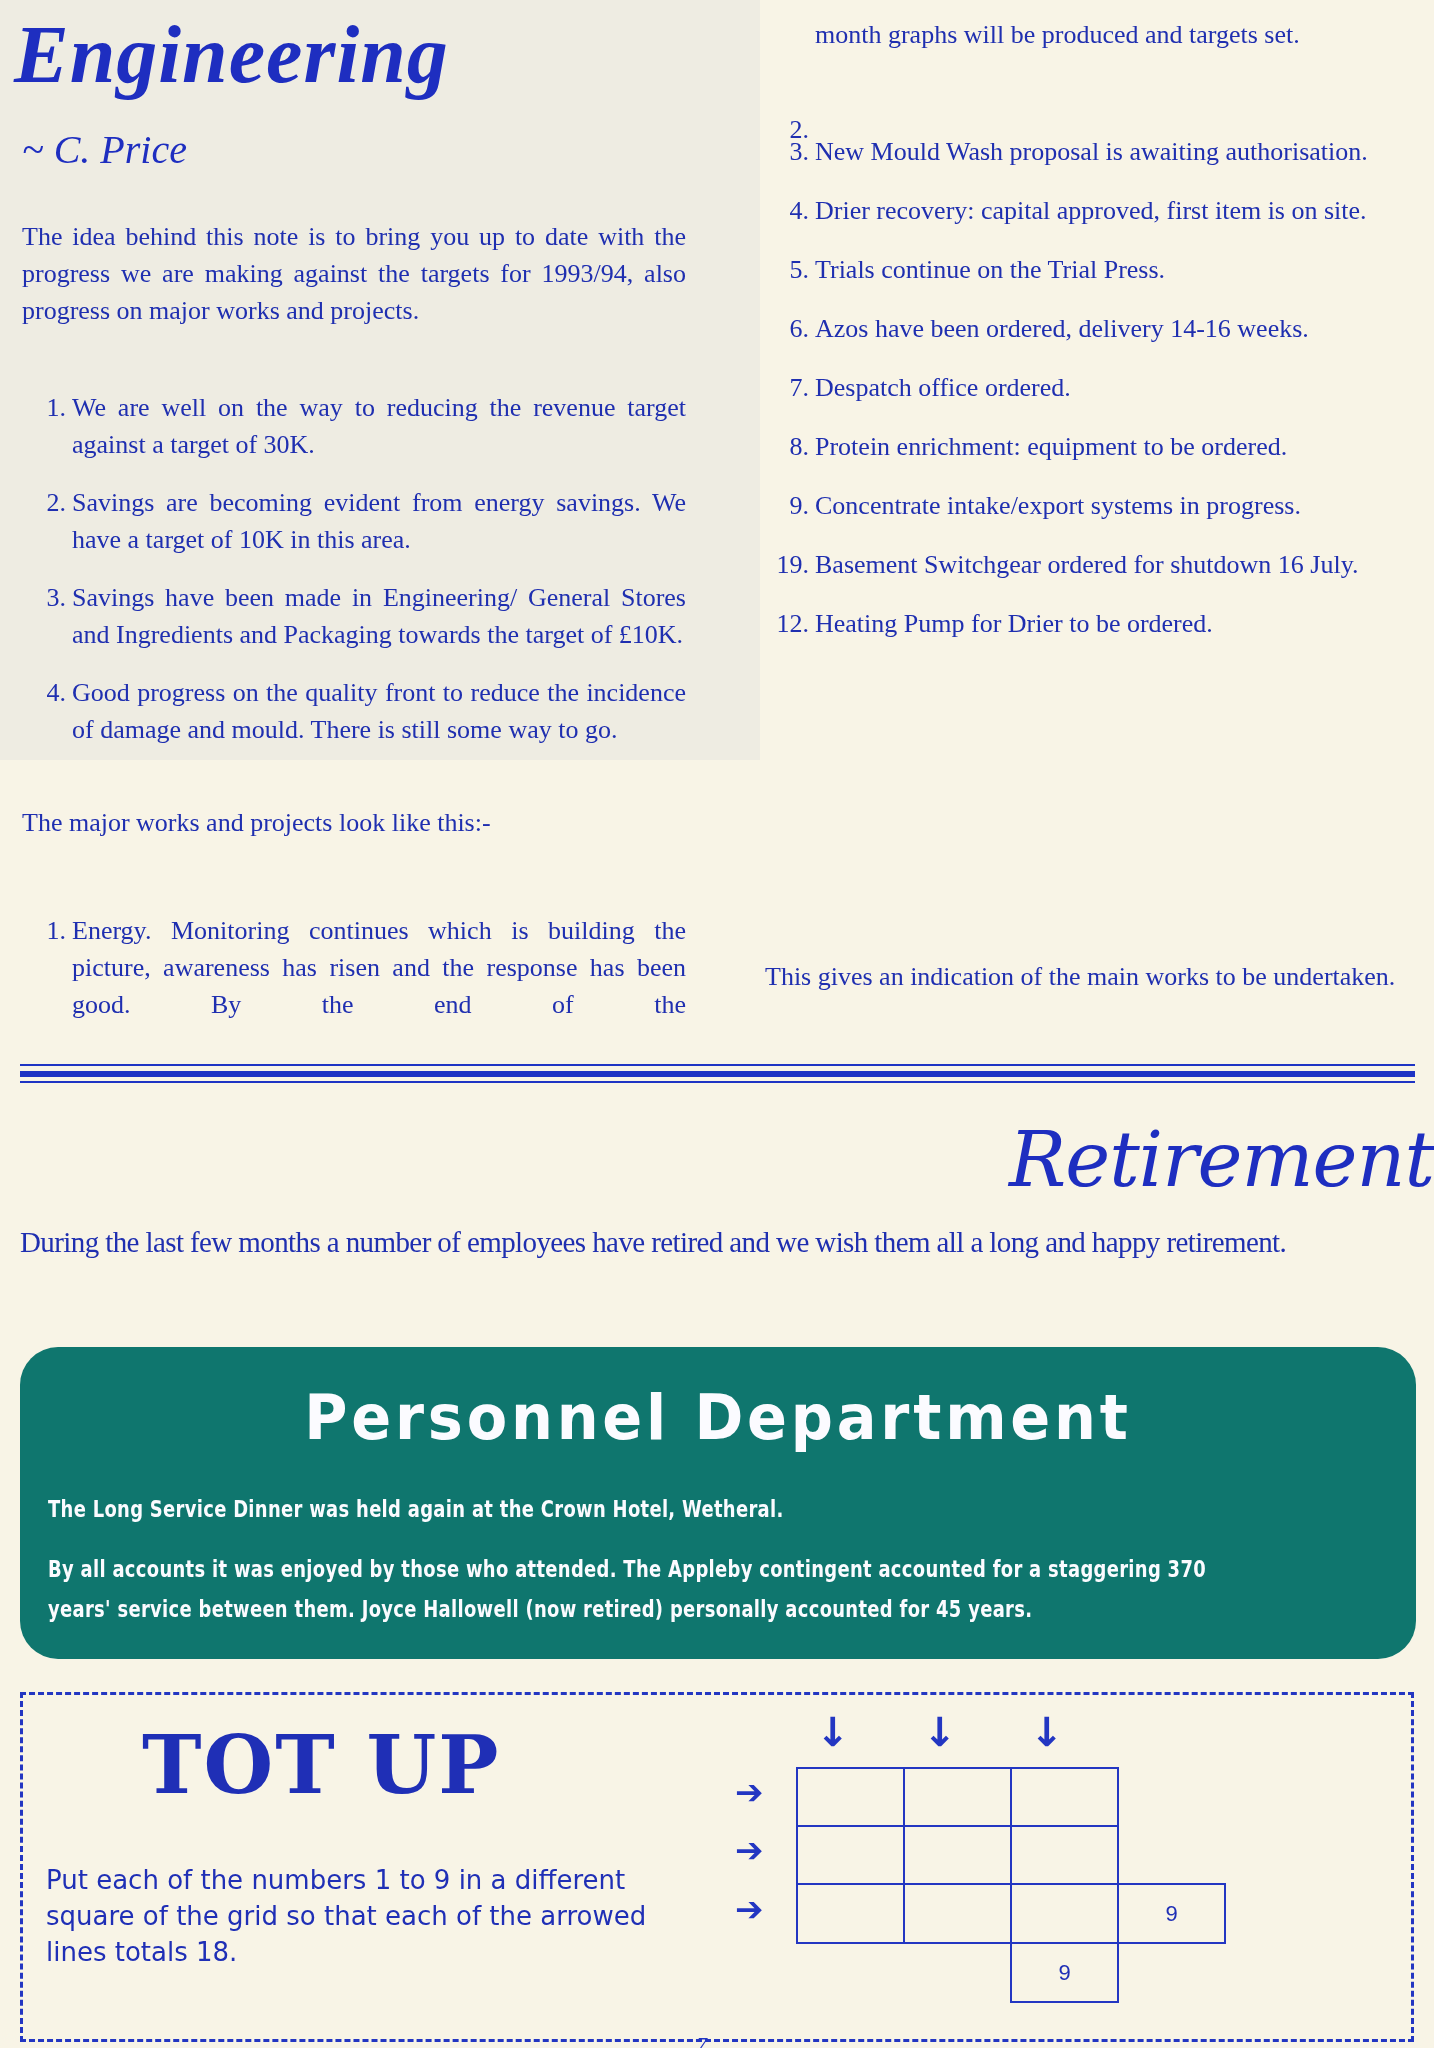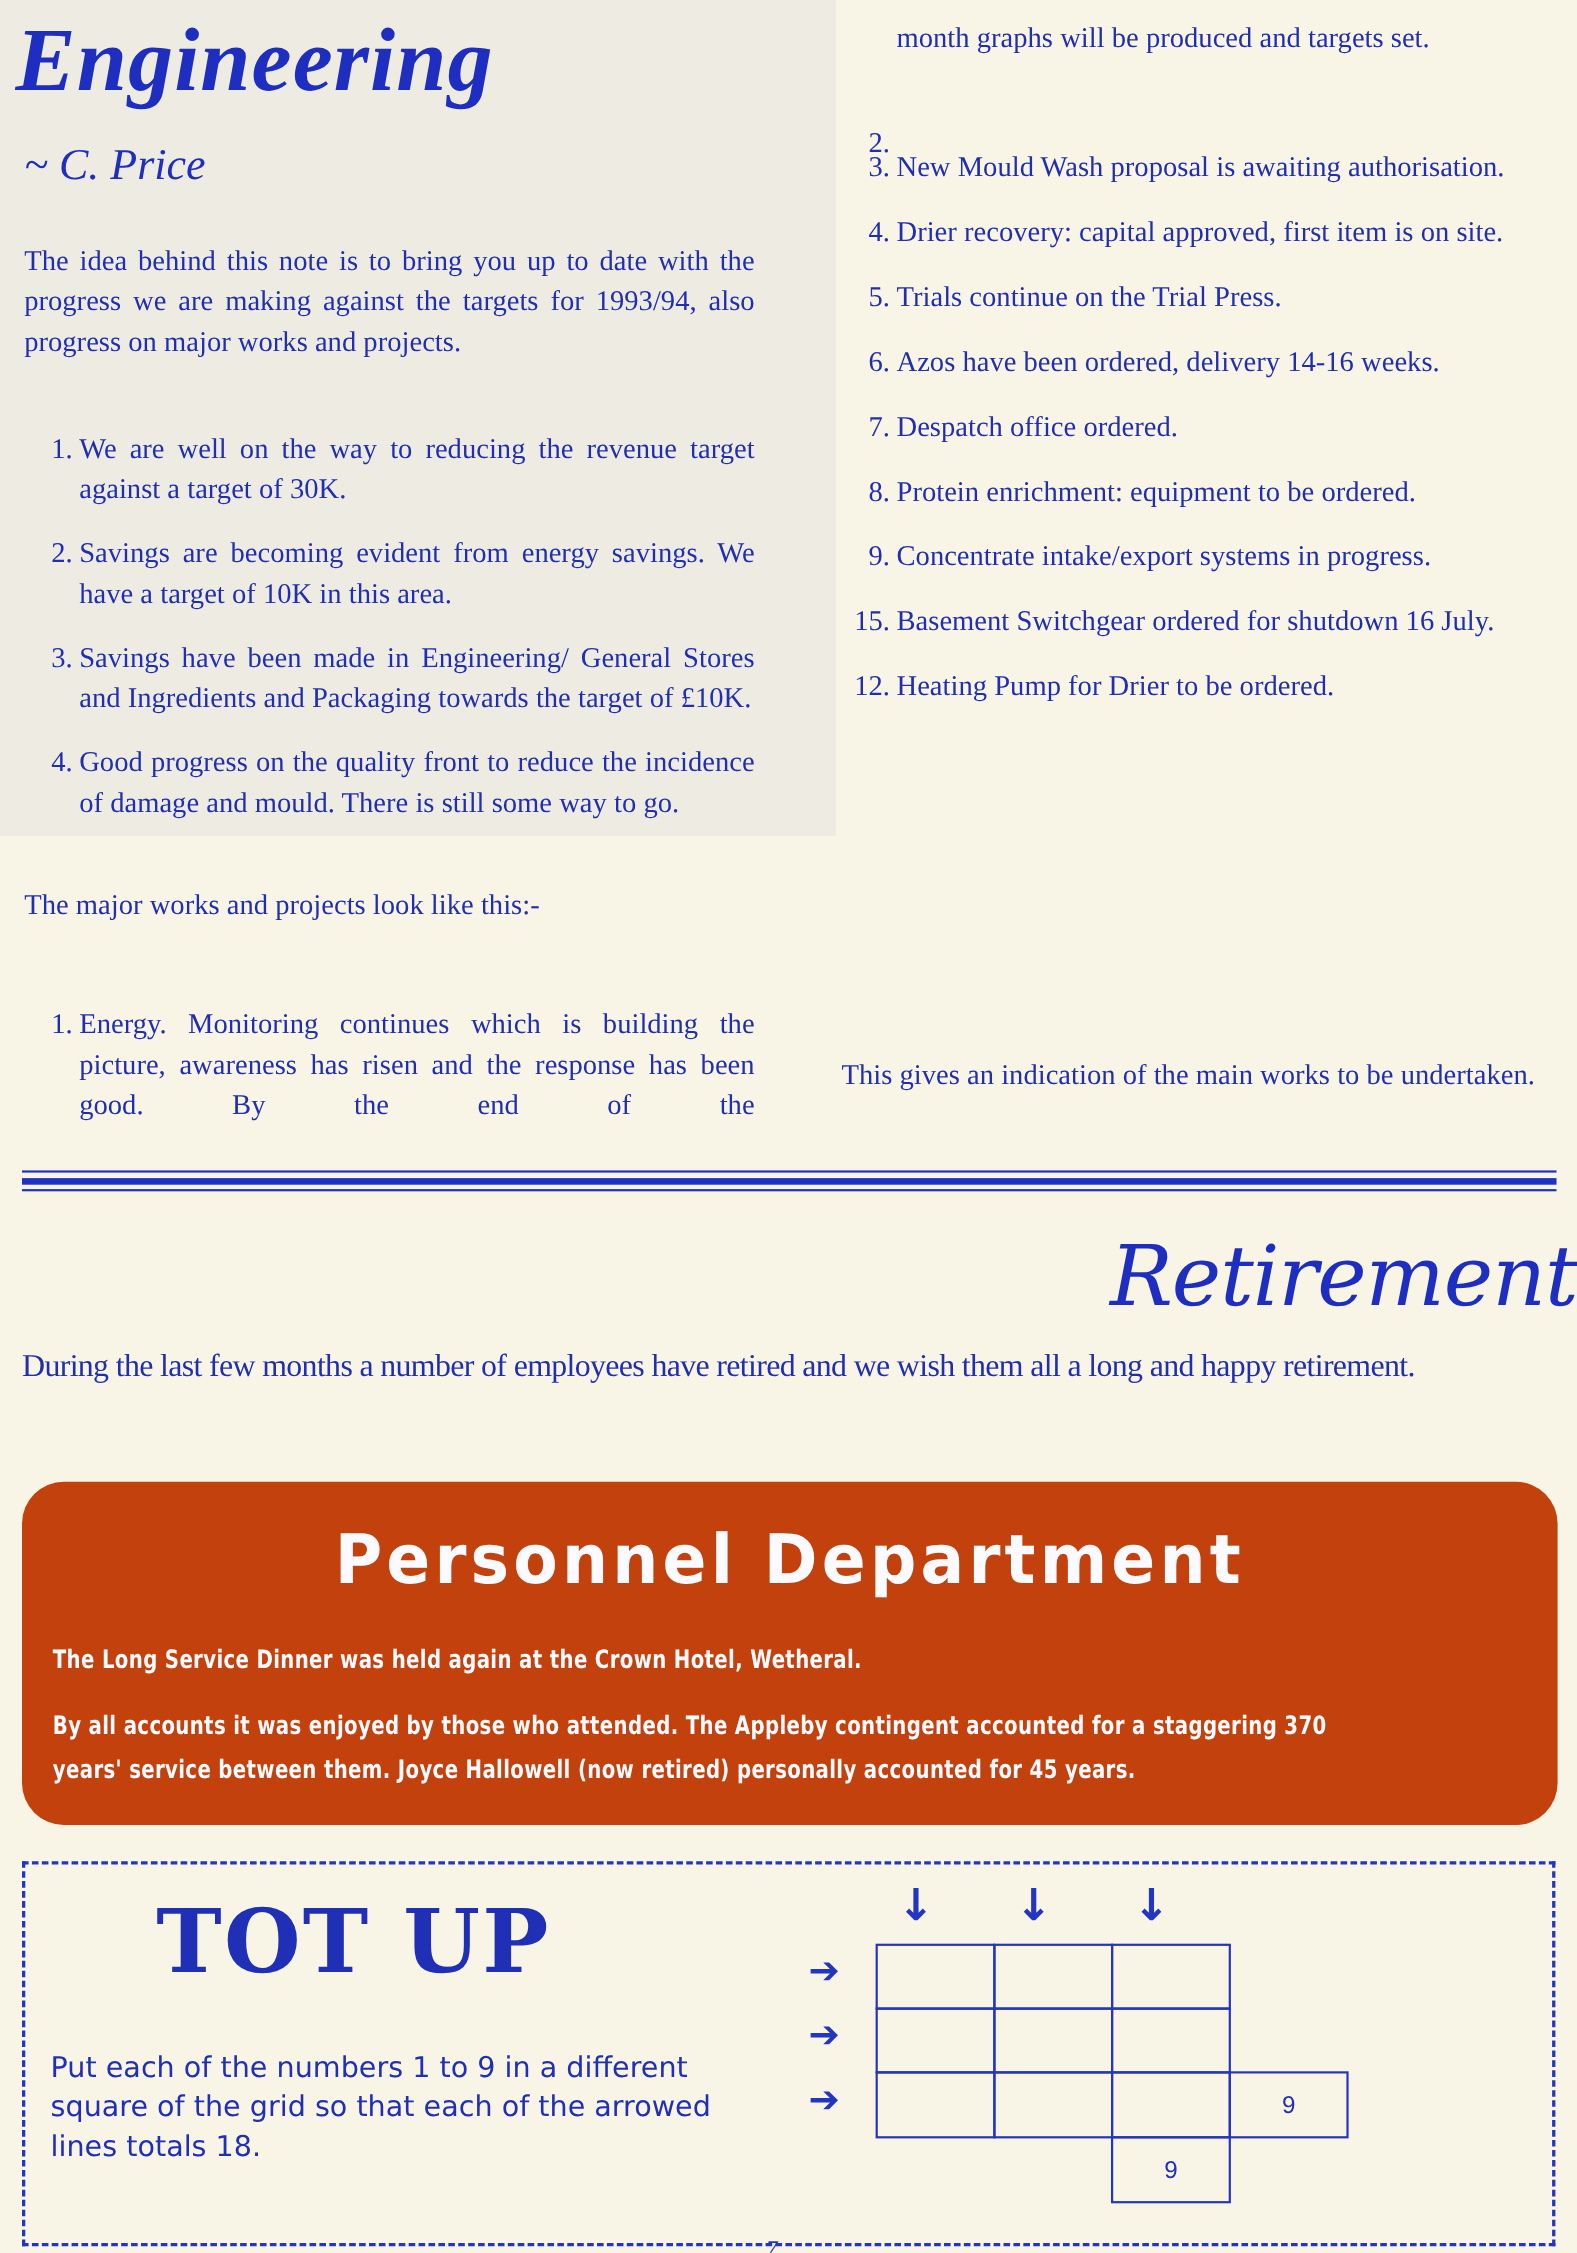--- a/index.html
+++ b/index.html
@@ -43,21 +43,21 @@
     color: #1e2ec0; letter-spacing: -1px;
   }
   .ret-text {
     position: absolute; left: 20px; top: 1224px; width: 1400px;
     font-size: 29px; line-height: 37px; letter-spacing: -0.6px;
     font-family: "Liberation Serif", serif;
   }
 
   .personnel {
     position: absolute; left: 20px; top: 1347px; width: 1396px; height: 312px;
-    background: #c2410c; border-radius: 38px; color: #fbfbff;
+    background: #0f766e; border-radius: 38px; color: #fbfbff;
     font-family: "DejaVu Sans", sans-serif;
   }
   .pers-title {
     position: absolute; left: 0; width: 100%; top: 34px; text-align: center;
     font-size: 62px; font-weight: bold; letter-spacing: 4px;
     font-family: "DejaVu Sans", sans-serif;
     transform: scaleX(0.95);
   }
   .pers-p {
     position: absolute; left: 28px; width: 1360px; font-size: 23px; line-height: 40px;
@@ -118,21 +118,21 @@
 
 <ol class="items right-list">
   <li><span class="num">2.</span></li>
   <li><span class="num">3.</span><span>New Mould Wash proposal is awaiting authorisation.</span></li>
   <li><span class="num">4.</span><span>Drier recovery: capital approved, first item is on site.</span></li>
   <li><span class="num">5.</span><span>Trials continue on the Trial Press.</span></li>
   <li><span class="num">6.</span><span>Azos have been ordered, delivery 14-16 weeks.</span></li>
   <li><span class="num">7.</span><span>Despatch office ordered.</span></li>
   <li><span class="num">8.</span><span>Protein enrichment: equipment to be ordered.</span></li>
   <li><span class="num">9.</span><span>Concentrate intake/export systems in progress.</span></li>
-  <li><span class="num">15.</span><span>Basement Switchgear ordered for shutdown 16 July.</span></li>
+  <li><span class="num">19.</span><span>Basement Switchgear ordered for shutdown 16 July.</span></li>
   <li><span class="num">12.</span><span>Heating Pump for Drier to be ordered.</span></li>
 </ol>
 
 <p class="right-outro" style="margin:0">This gives an indication of the main works to be undertaken.</p>
 
 <div class="rule r1"></div>
 <div class="rule r2"></div>
 <div class="rule r3"></div>
 
 <h2 class="ret-title" style="margin:0">Retirement</h2>

